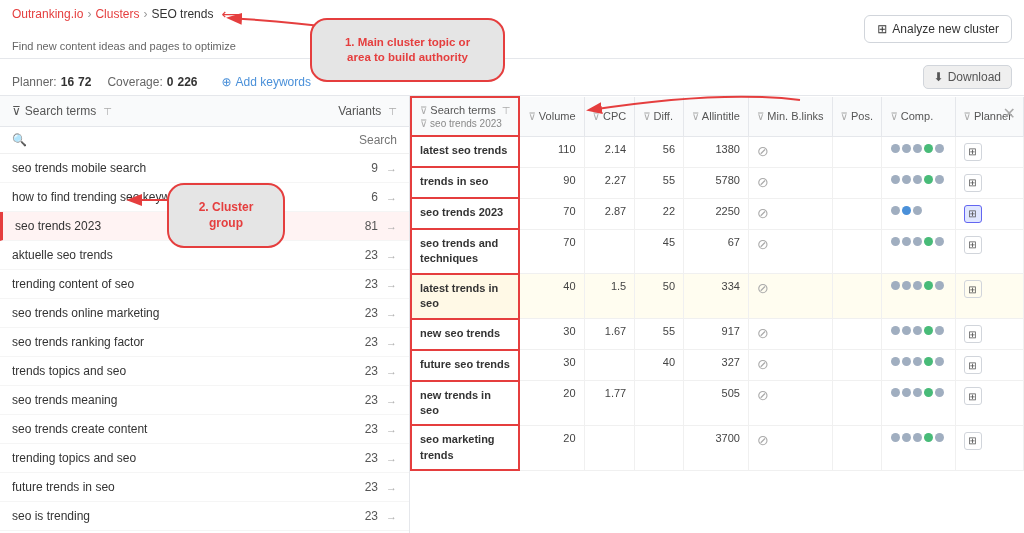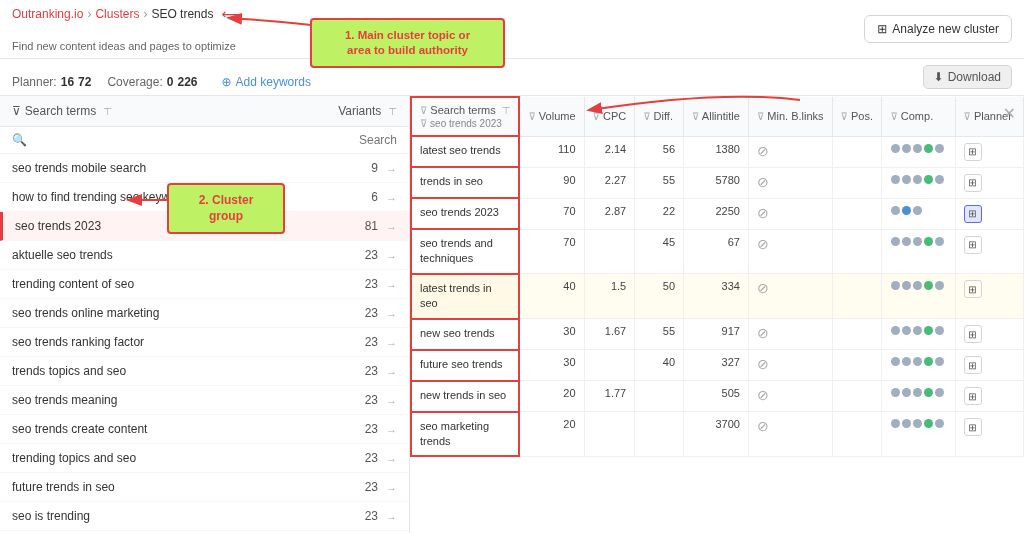--- a/index.html
+++ b/index.html
@@ -54,34 +54,34 @@
     .num-cell { text-align: right; color: #444; }
     .planner-icon-btn { border: 1px solid #d1d5db; border-radius: 3px; width: 18px; height: 18px; display: flex; align-items: center; justify-content: center; font-size: 10px; cursor: pointer; color: #555; }
     .planner-icon-btn.active { background: #e0e7ff; border-color: #6366f1; }
     .ban-icon { color: #aaa; font-size: 14px; }
     .close-btn { position: absolute; top: 8px; right: 8px; cursor: pointer; color: #aaa; font-size: 16px; z-index: 10; }
     
     
     .page-wrapper { position: relative; width: 1024px; height: 533px; overflow: hidden; }
 
     
-    .search-terms-col { border: 2px solid #e53e3e !important; }
+    .search-terms-col { border: 2px solid #e53e3e !important; font-weight: bold; }
     
     .col-search { width: 90px; }
     .col-volume { width: 60px; }
     .col-cpc { width: 50px; }
     .col-diff { width: 50px; }
     .col-allintitle { width: 65px; }
     .col-minb { width: 70px; }
     .col-pos { width: 50px; }
     .col-comp { width: 80px; }
     .col-planner { width: 70px; }
 
     
-    .ann-text-box { position: absolute; background: #bef264; border: 2.5px solid #e53e3e; border-radius: 4px; padding: 8px 8px; font-size: 12px; font-weight: 700; color: #e53e3e; text-align: center; line-height: 1.3; pointer-events: none; z-index: 200; }
+    .ann-text-box { position: absolute; background: #e5e5e5; border: 2.5px solid #e53e3e; border-radius: 17px; padding: 15px 8px; font-size: 12px; font-weight: 700; color: #e53e3e; text-align: center; line-height: 1.3; pointer-events: none; z-index: 200; }
     
     
     .annotation-svg { position: absolute; top: 0; left: 0; width: 100%; height: 100%; pointer-events: none; z-index: 150; }
   </style>
 </head>
 <body>
 
 <div class="page-wrapper">
 
   <div class="header">

